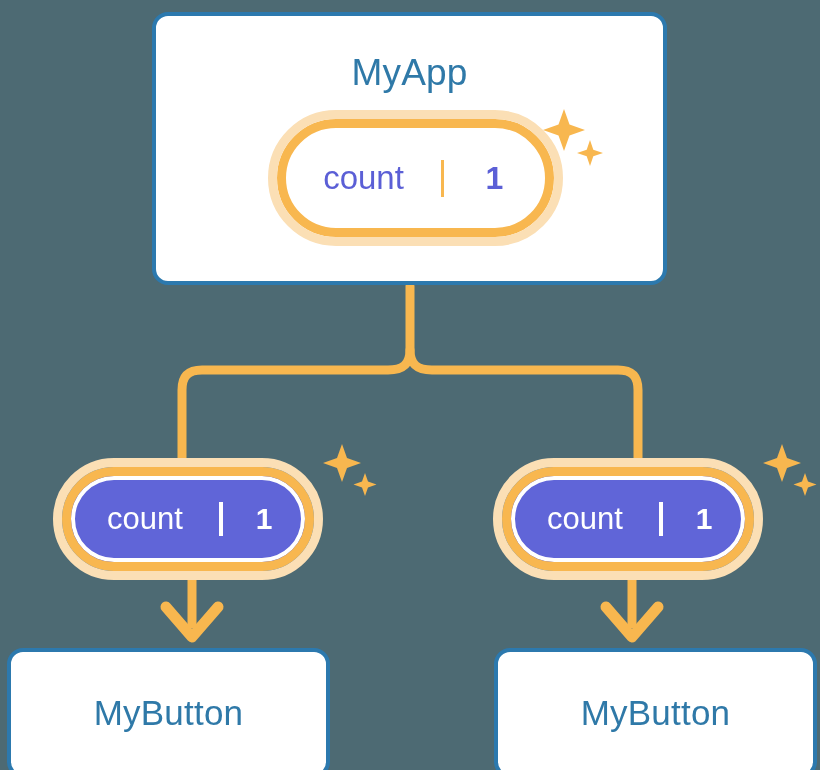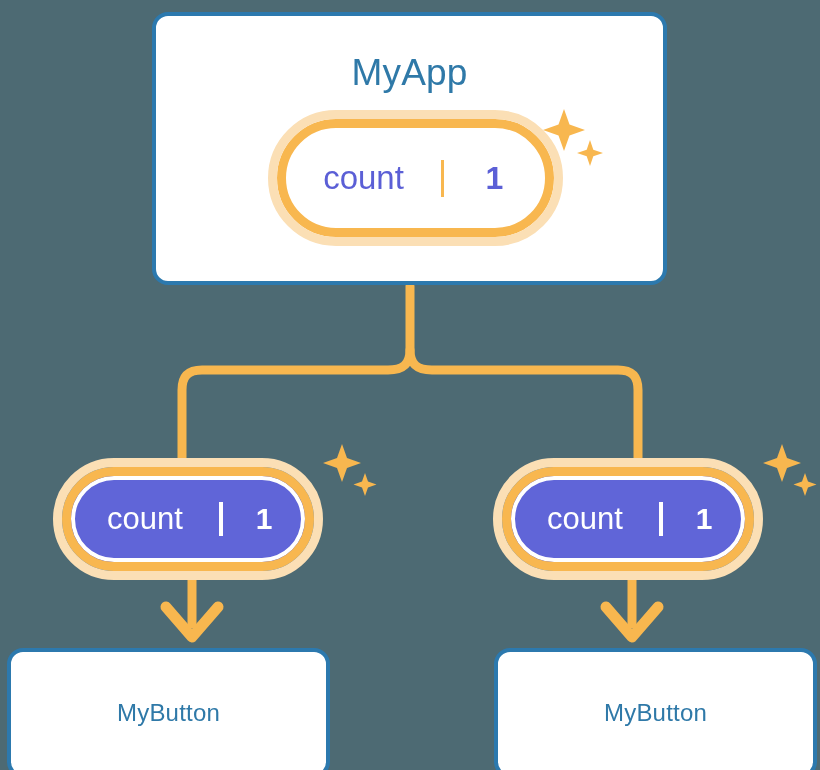--- a/index.html
+++ b/index.html
@@ -144,21 +144,21 @@
     position: absolute;
     background: #ffffff;
     border: 4px solid #2c79ae;
     border-radius: 16px;
     box-sizing: border-box;
     display: flex;
     align-items: center;
     justify-content: center;
   }
   .btn-label {
-    font-size: 24px;
+    font-size: 35px;
     font-weight: 500;
     color: #2f79a8;
     letter-spacing: 0.2px;
   }
 </style>
 </head>
 <body>
 
 <div class="stage">
 

